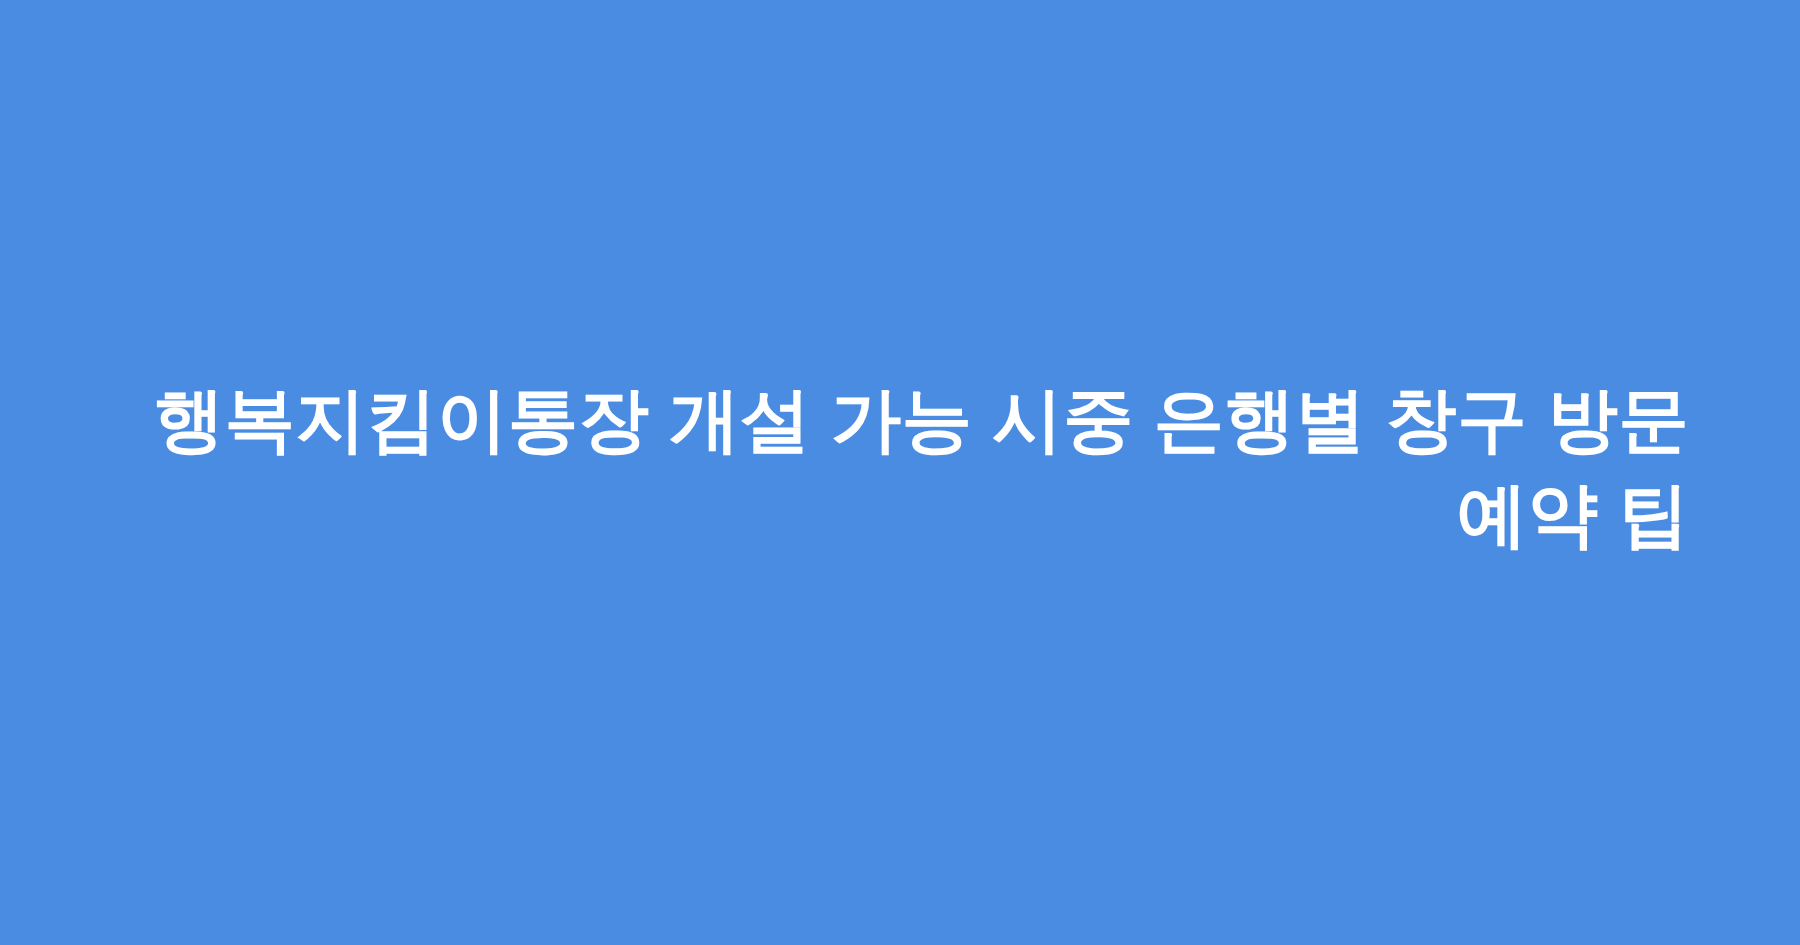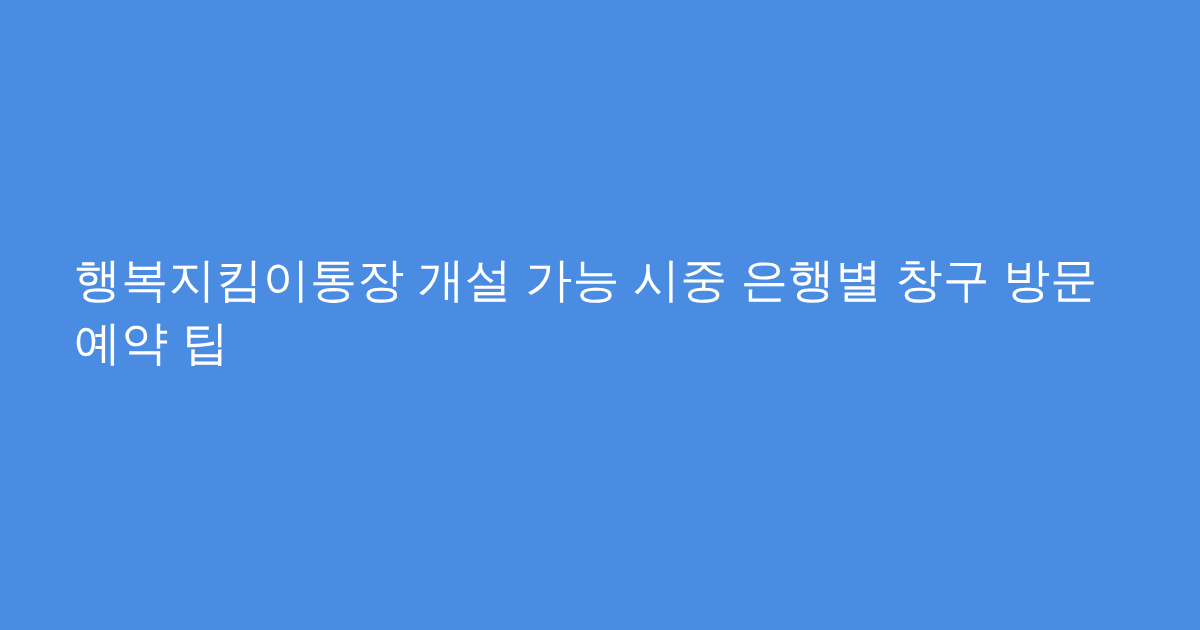--- a/index.html
+++ b/index.html
@@ -51,16 +51,16 @@
     text-rendering: optimizeLegibility;
   }
 </style>
 </head>
 <body>
 
 <div id="og-card" style="background-color: rgb(74, 140, 226); width: 1200px; height: 630px;">
 
   <div id="title-block">
 
-    <h1 id="page-title" style="color: rgb(255, 255, 255); text-align: left;">행복지킴이통장 개설 가능 시중 은행별 창구 방문 예약 팁</h1>
+    <h1 id="page-title" style="color: rgb(255, 255, 255); text-align: right; font-weight: bold;">행복지킴이통장 개설 가능 시중 은행별 창구 방문 예약 팁</h1>
 
   </div>
 </div>
 
 </body></html>

